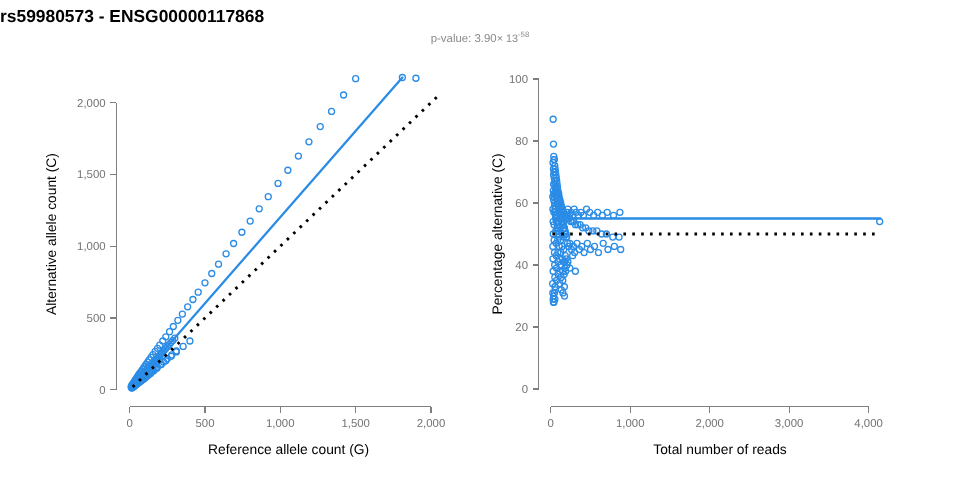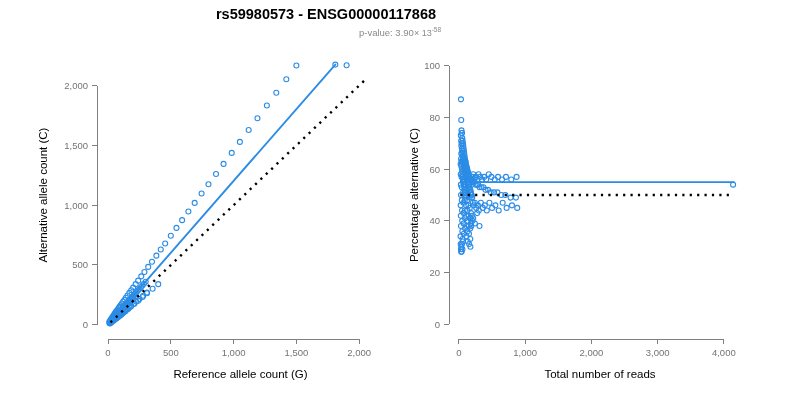--- a/index.html
+++ b/index.html
@@ -1,19 +1,19 @@
 <!DOCTYPE html>
 <html><head>
 <meta charset="utf-8">
 <style>
   html,body{margin:0;padding:0;background:#ffffff;}
   body{width:800px;height:400px;position:relative;overflow:hidden;
        font-family:"Liberation Sans","DejaVu Sans",sans-serif;color:#000;}
 
-  #title{position:absolute;left:0;top:6px;width:652px;text-align:center;
+  #title{position:absolute;left:0;top:6px;width:652px;
          font-size:14.5px;font-weight:bold;letter-spacing:0px;color:#000;}
   #subtitle{position:absolute;left:0;top:26px;width:800px;text-align:center;
             font-size:9.5px;color:#8a8a8a;font-weight:normal;}
   #subtitle .exp{font-size:6.5px;vertical-align:super;}
   #subtitle .times{font-size:9px;}
 
   .panel{position:absolute;top:0;height:400px;}
   #panel-left{left:0;width:400px;}
   #panel-right{left:400px;width:400px;}
 

